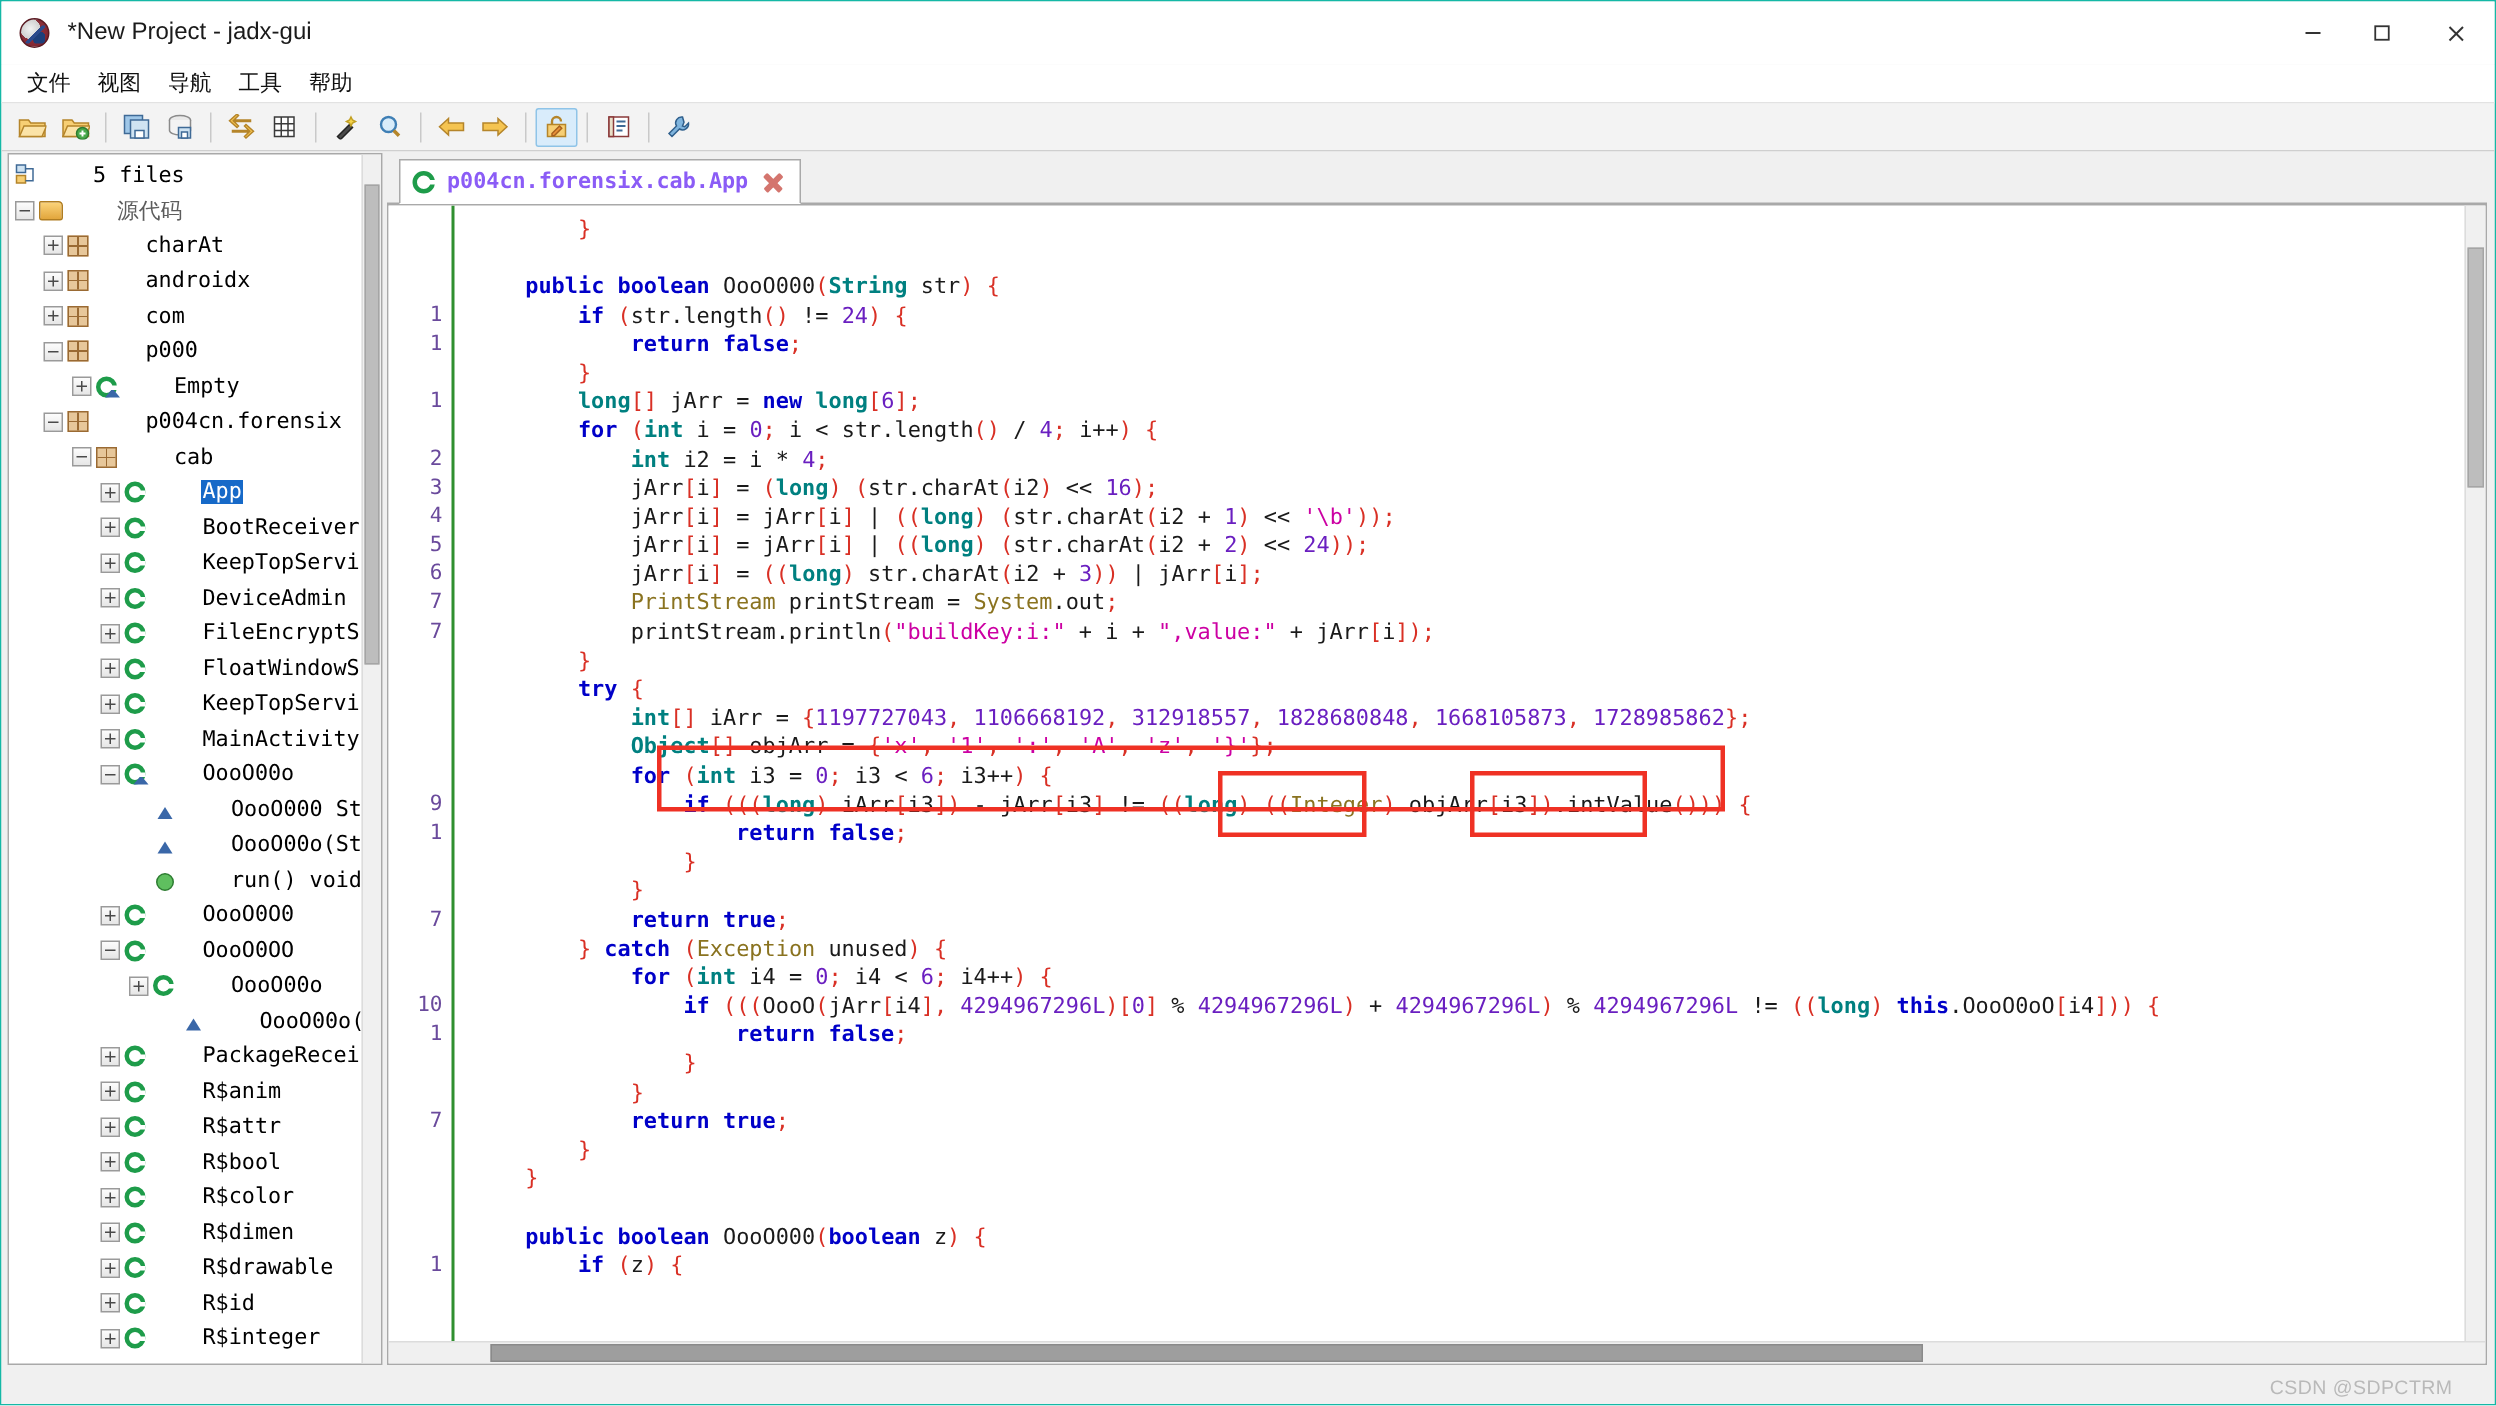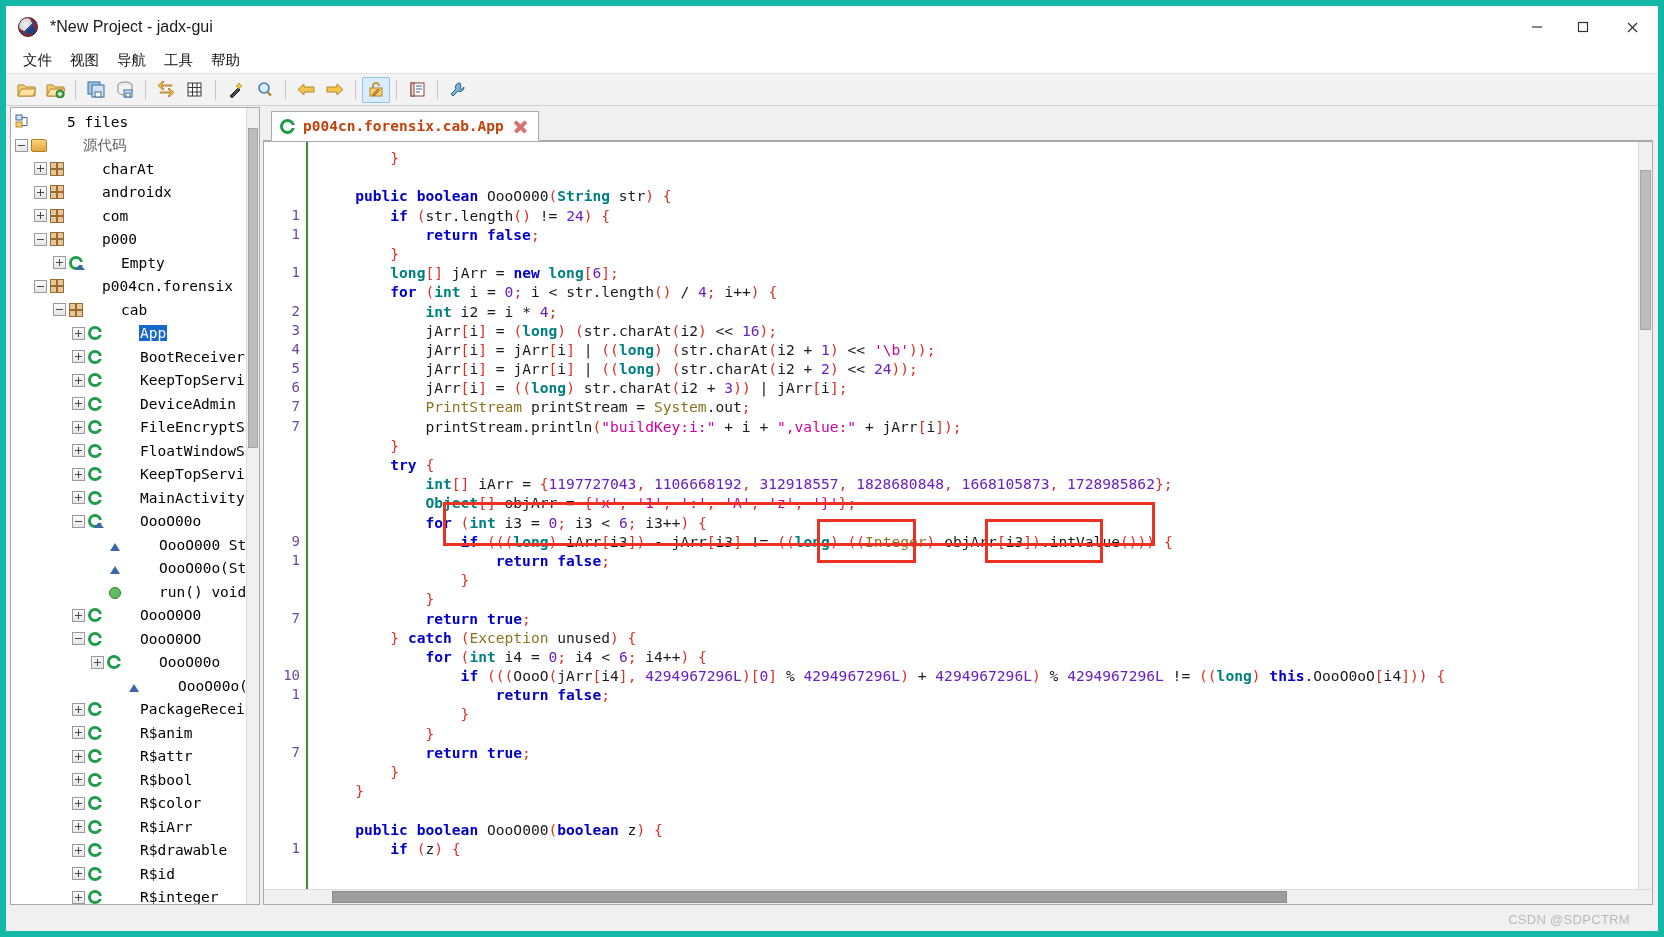--- a/index.html
+++ b/index.html
@@ -7,21 +7,21 @@
     margin: 0; padding: 0;
     width: 1664px; height: 937px;
     overflow: hidden;
     background: #ffffff;
     font-family: "Liberation Sans", sans-serif;
   }
   .window {
     width: 1664px; height: 937px;
     display: flex; flex-direction: column;
     background: #f0f0f0;
-    border: 6px solid #14b8a6;
+    border: 1px solid #14b8a6;
     position: relative;
   }
 
   
   .titlebar {
     height: 42px; min-height: 42px;
     background: #ffffff;
     display: flex; align-items: center;
     padding-left: 12px;
     position: relative;
@@ -221,21 +221,21 @@
   .etab-icon {
     width: 15px; height: 15px; border-radius: 50%;
     background: #fff; border: 3px solid #1e9c4a; position: relative;
   }
   .etab-icon::after {
     content: ""; position: absolute; right: -3px; top: 3px;
     width: 6px; height: 3px; background: #ffffff;
   }
   .etab-title {
     font-family: "DejaVu Sans Mono", monospace;
-    font-size: 14.5px; font-weight: bold; color: #c2410c;
+    font-size: 14.5px; font-weight: bold; color: #8b5cf6;
     white-space: nowrap;
   }
   .etab-close {
     width: 16px; height: 16px; position: relative; flex: 0 0 auto;
   }
   .etab-close::before, .etab-close::after {
     content: ""; position: absolute; left: 1px; top: 7px;
     width: 15px; height: 3.5px; background: #d4756e; border-radius: 1px;
   }
   .etab-close::before { transform: rotate(45deg); }
@@ -701,21 +701,21 @@
               <span class="ic-class" style="display: block;"></span>
             </span>
             <span class="tlabel">R$color</span>
           </div>
           <div class="trow">
             <span class="tindent" style="width: 61px;"></span>
             <span class="tog plus"></span>
             <span class="ticon">
               <span class="ic-class" style="display: block;"></span>
             </span>
-            <span class="tlabel">R$iArr</span>
+            <span class="tlabel">R$dimen</span>
           </div>
           <div class="trow">
             <span class="tindent" style="width: 61px;"></span>
             <span class="tog plus"></span>
             <span class="ticon">
               <span class="ic-class" style="display: block;"></span>
             </span>
             <span class="tlabel">R$drawable</span>
           </div>
           <div class="trow">

